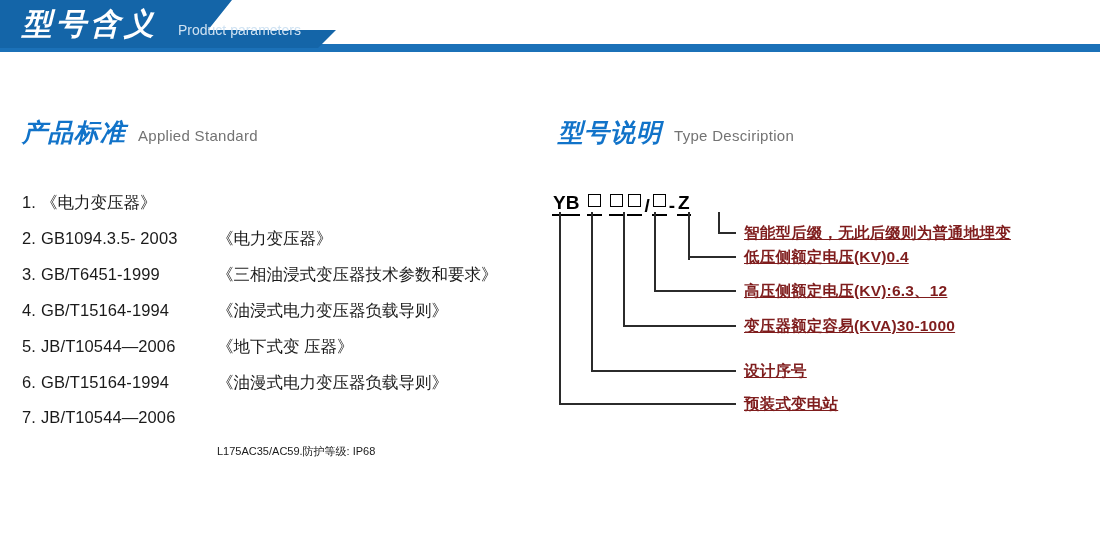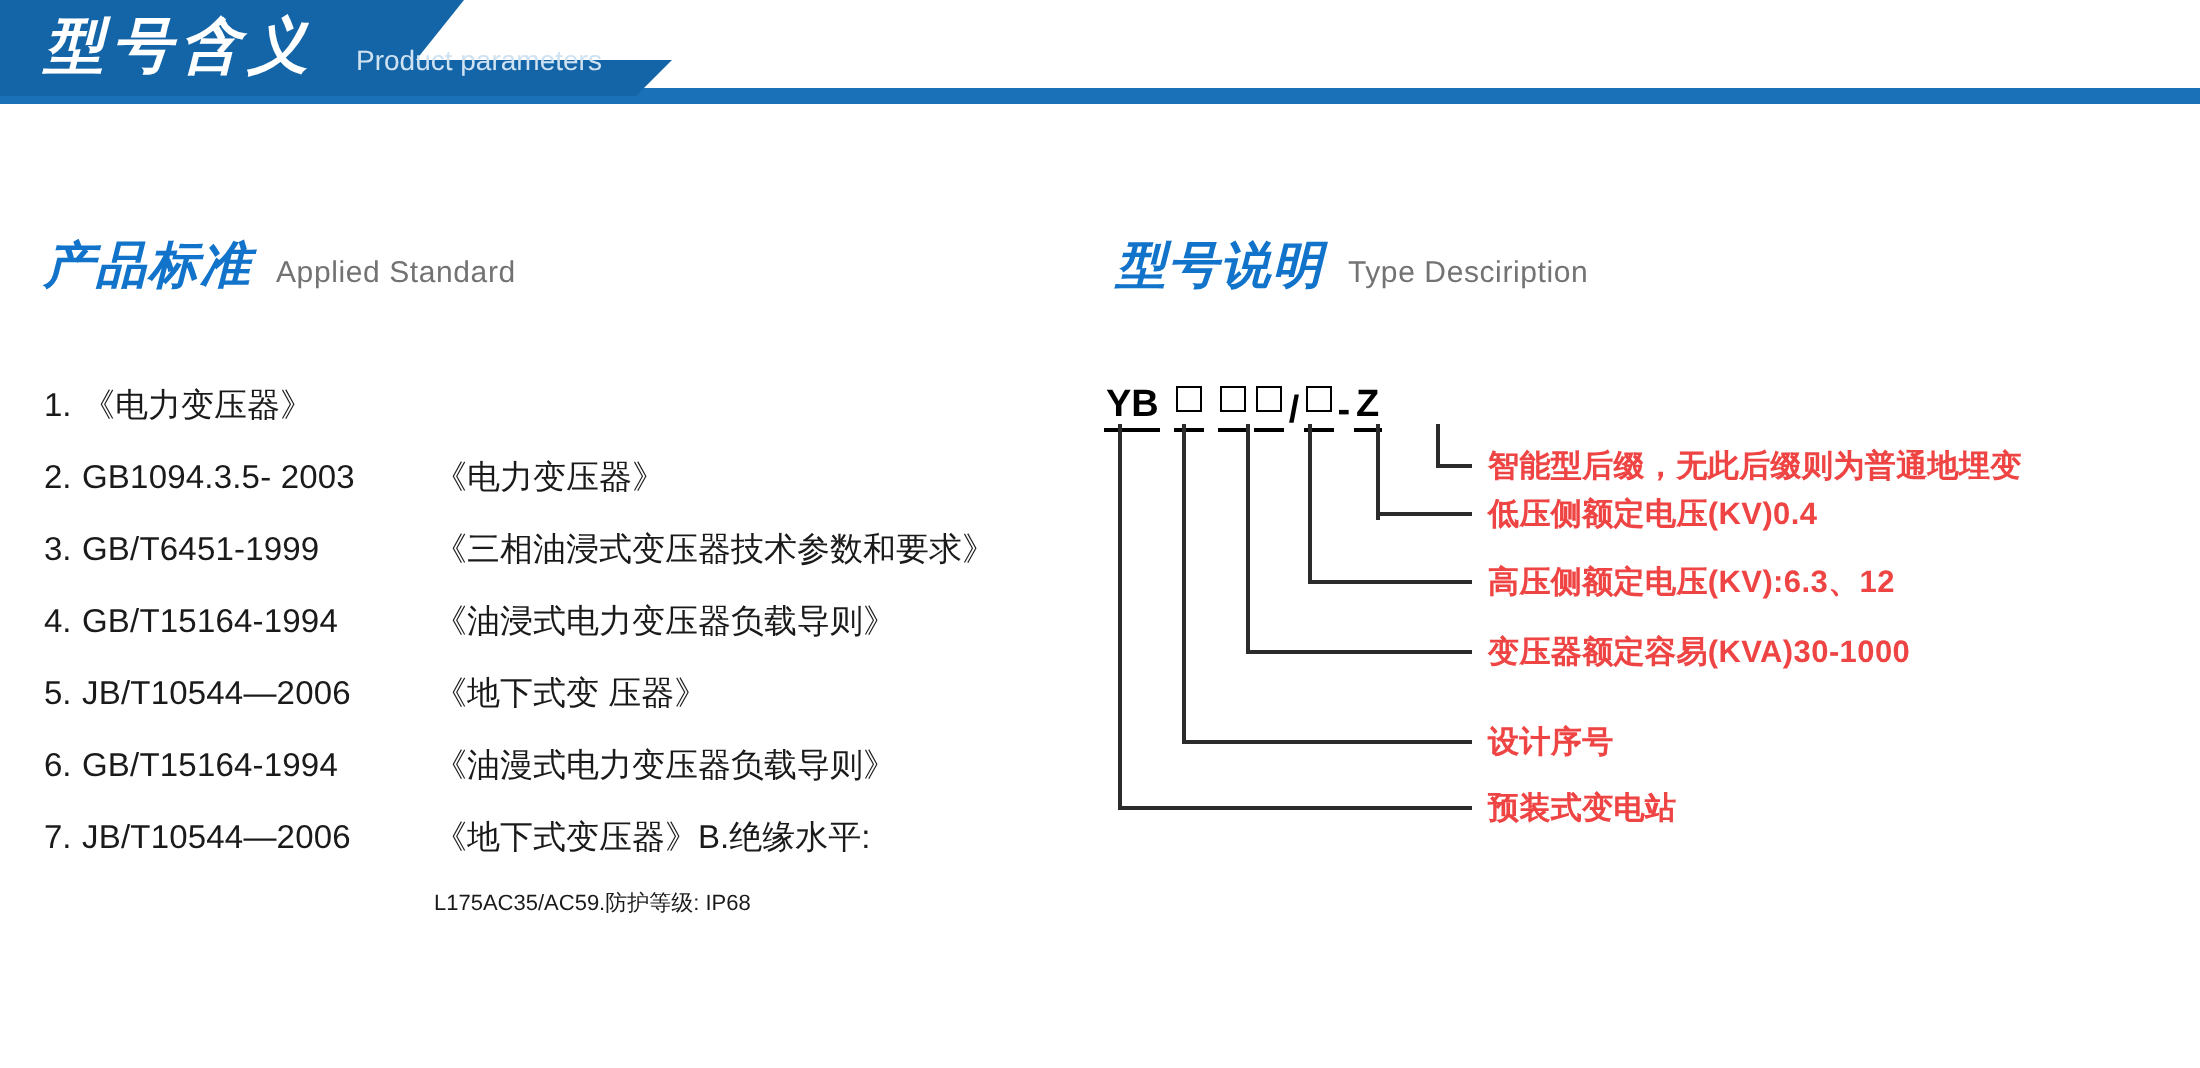--- a/index.html
+++ b/index.html
@@ -173,23 +173,24 @@
   .hline {
     position: absolute;
     height: 2px;
     background: #2b2b2b;
   }
 
   .dia-label {
     position: absolute;
     font-size: 15.5px;
     font-weight: bold;
-    color: #ef4444;
+    color: #7f1d1d;
     white-space: nowrap;
     letter-spacing: 0.2px;
+    text-decoration: underline;
   }
 </style>
 </head>
 <body>
 
 <div class="banner">
   <div class="banner-bar"></div>
   <div class="banner-shape"></div>
   <div class="banner-title-cn">型号含义</div>
   <div class="banner-title-en">Product parameters</div>
@@ -236,21 +237,20 @@
 
   <div class="std-row">
     <span class="std-idx">6.</span>
     <span class="std-code">GB/T15164-1994</span>
     <span class="std-name">《油漫式电力变压器负载导则》</span>
   </div>
 
   <div class="std-row">
     <span class="std-idx">7.</span>
     <span class="std-code">JB/T10544—2006</span>
-    <span class="std-name">《地下式变压器》B.绝缘水平:</span>
   </div>
 
   <div class="std-cont">
     <span class="pad"></span>
     <span>L175AC35/AC59.防护等级: IP68</span>
   </div>
 
 </div>
 
 <div class="typedia">

